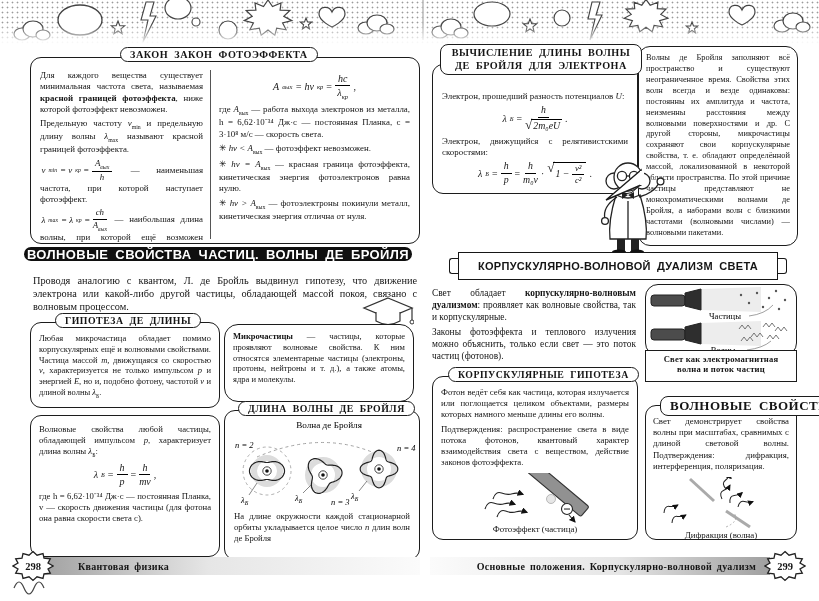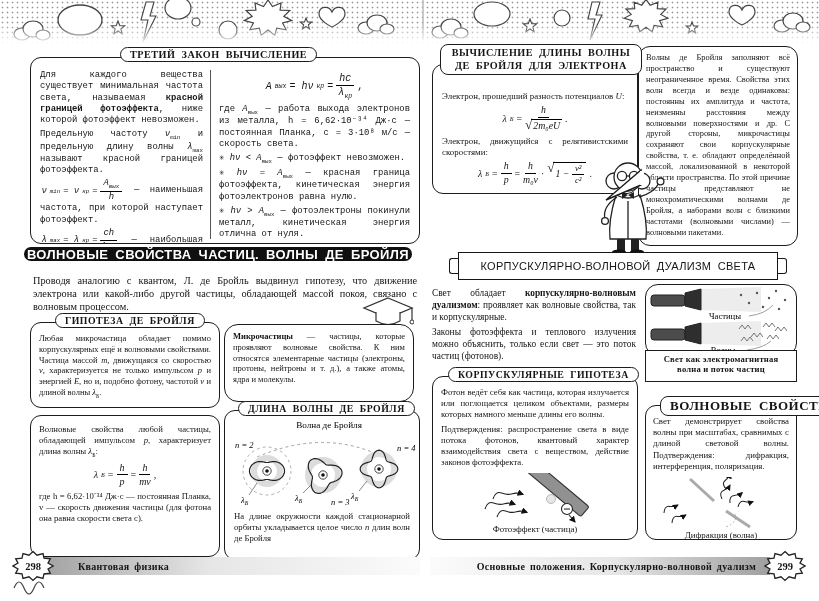--- a/index.html
+++ b/index.html
@@ -33,21 +33,21 @@
   .frm-block{display:flex;justify-content:center;align-items:center;margin:3px 0 4px;}
   .sqrt{display:inline-flex;align-items:flex-start;}
   .sqrt .rd{font-style:normal;font-size:1.35em;line-height:.85;margin-right:-1px;}
   .sqrt .bd{border-top:1.1px solid #000;padding:1px 2px 0;}
   
   .bar{position:absolute;background:#101010;color:#fff;border-radius:12px;
        font-family:"Liberation Sans",sans-serif;font-weight:bold;font-size:13px;
        letter-spacing:.4px;word-spacing:3px;display:flex;align-items:center;justify-content:center;}
   
   .plaque{position:absolute;border:1.5px solid #161616;background:#fff;
-       font-family:"Liberation Sans",sans-serif;font-weight:normal;font-size:11px;
+       font-family:"Liberation Sans",sans-serif;font-weight:bold;font-size:11px;
        letter-spacing:.3px;word-spacing:3px;display:flex;align-items:center;justify-content:center;}
   .plaque:before,.plaque:after{content:"";position:absolute;top:5px;bottom:5px;width:9px;
        border:1.5px solid #161616;}
   .plaque:before{left:-10px;border-right:none;border-radius:3px 0 0 3px;}
   .plaque:after{right:-10px;border-left:none;border-radius:0 3px 3px 0;}
   
   .foot{position:absolute;height:18px;display:flex;align-items:center;
         font-weight:bold;font-size:10px;letter-spacing:.3px;word-spacing:2px;}
   .footL{background:linear-gradient(90deg,#9f9f9f,#e6e6e6 45%,#fbfbfb);}
   .footR{background:linear-gradient(270deg,#9f9f9f,#e6e6e6 45%,#fbfbfb);justify-content:flex-end;}
@@ -86,21 +86,21 @@
     <polygon fill="#fff" stroke="#444" stroke-width="1.1" points="530.0,19.0 531.8,23.6 536.7,23.8 532.9,26.9 534.1,31.7 530.0,29.0 525.9,31.7 527.1,26.9 523.3,23.8 528.2,23.6"></polygon>
     <circle cx="562" cy="18" r="8" fill="#fff" stroke="#444" stroke-width="1.2"></circle>
     <polygon points="592,2 600,2 596,15 602,15 590,40 595,19 588,19" fill="#fff" stroke="#444" stroke-width="1.1"></polygon>
     <polygon fill="#fff" stroke="#444" stroke-width="1.2" points="646.0,-0.5 650.2,5.2 657.9,2.1 657.3,8.6 666.0,9.1 660.8,14.4 667.8,18.3 659.6,20.7 662.6,26.8 654.1,25.5 652.2,31.8 646.0,27.3 639.8,31.8 637.9,25.5 629.4,26.8 632.4,20.7 624.2,18.3 631.2,14.4 626.0,9.1 634.7,8.6 634.1,2.1 641.8,5.2"></polygon>
     <polygon fill="#fff" stroke="#444" stroke-width="1.1" points="692.0,22.0 693.5,26.0 697.7,26.1 694.4,28.8 695.5,32.9 692.0,30.5 688.5,32.9 689.6,28.8 686.3,26.1 690.5,26.0"></polygon>
     <path d="M742,10 c-3,-7 -13,-6 -13,2 c0,7 13,13 13,13 c0,0 13,-6 13,-13 c0,-8 -10,-9 -13,-2 z" fill="#fff" stroke="#444" stroke-width="1.2"></path>
     <use href="#cl" x="790" y="24"></use>
   </svg>
 </div>
 
-<div class="box" style="left:30px;top:57px;width:388px;height:185px;font-family:Liberation Mono, monospace;">
+<div class="box" style="left:30px;top:57px;width:388px;height:185px;">
   <div style="display:flex;height:100%;padding:12px 9px 4px;box-sizing:border-box;font-size:8.9px;">
     <div style="width:163px;padding-right:7px;">
       <p class="j"><span>Для каждого вещества существует минимальная частота света, называемая </span><b>красной границей фотоэффекта</b><span>, ниже которой фотоэффект невозможен.</span></p>
       <p class="j"><span>Предельную частоту </span><i>ν</i><sub>min</sub><span> и предельную длину волны </span><i>λ</i><sub>max</sub><span> называют красной границей фотоэффекта.</span></p>
       <p class="j">
         <span class="frm">
             <i>ν</i>
             <sub>min</sub>
             <i>= ν</i>
             <sub>кр</sub>
@@ -142,37 +142,37 @@
             <span class="up">,</span>
           </span>
       </div>
       <p class="j"><span>где </span><i>A</i><sub>вых</sub><span> — работа выхода электронов из металла, h = 6,62·10⁻³⁴ Дж·с — постоянная Планка, c = 3·10⁸ м/с — скорость света.</span></p>
       <p class="j"><span>✳</span> <i>hν &lt; A</i><sub>вых</sub><span> — фотоэффект невозможен.</span></p>
       <p class="j"><span>✳</span> <i>hν = A</i><sub>вых</sub><span> — красная граница фотоэффекта, кинетическая энергия фотоэлектронов равна нулю.</span></p>
       <p class="j"><span>✳</span> <i>hν &gt; A</i><sub>вых</sub><span> — фотоэлектроны покинули металл, кинетическая энергия отлична от нуля.</span></p>
     </div>
   </div>
 </div>
-<div class="tab" style="left:120px;top:47px;">ТРЕТИЙ ЗАКОН ВЫЧИСЛЕНИЕ</div>
+<div class="tab" style="left:120px;top:47px;">ЗАКОН ЗАКОН ФОТОЭФФЕКТА</div>
 
 <div class="bar" style="left:24px;top:247px;width:388px;height:14px;">ВОЛНОВЫЕ СВОЙСТВА ЧАСТИЦ. ВОЛНЫ ДЕ БРОЙЛЯ</div>
 
 <p class="j abs" style="left:33px;top:274px;width:384px;font-size:10.3px;">Проводя аналогию с квантом, Л. де Бройль выдвинул гипотезу, что движение электрона или какой-либо другой частицы, обладающей массой покоя, связано с волновым процессом.</p>
 
 <svg class="abs" style="left:362px;top:296px;" width="52" height="40" viewBox="0 0 52 40">
   <polygon points="26,2 50,12 26,22 2,12" fill="#fff" stroke="#333" stroke-width="1.3"></polygon>
   <path d="M14,16 v9 q12,7 24,0 v-9" fill="#fff" stroke="#333" stroke-width="1.2"></path>
   <path d="M50,12 v12" stroke="#333" stroke-width="1.2"></path>
     <circle cx="50" cy="26" r="2" fill="#fff" stroke="#333"></circle>
 </svg>
 
 <div class="box" style="left:30px;top:322px;width:188px;height:84px;">
   <p class="j" style="padding:10px 8px 4px;font-size:8.5px;"><span>Любая микрочастица обладает помимо корпускулярных ещё и волновыми свойствами. Частица массой </span><i>m</i><span>, движущаяся со скоростью </span><i>v</i><span>, характеризуется не только импульсом </span><i>p</i><span> и энергией </span><i>E</i><span>, но и, подобно фотону, частотой </span><i>ν</i><span> и длиной волны </span><i>λ</i><sub>Б</sub><span>.</span></p>
 </div>
-<div class="tab" style="left:55px;top:313px;font-size:9.8px;">ГИПОТЕЗА ДЕ БРОЙЛЯ</div>
+<div class="tab" style="left:55px;top:313px;font-size:9.8px;">ГИПОТЕЗА ДЕ ДЛИНЫ</div>
 
 <div class="box" style="left:224px;top:324px;width:188px;height:76px;border-radius:14px;">
   <p class="j" style="padding:6px 8px;font-size:8.5px;"><b>Микрочастицы</b><span> — частицы, которые проявляют волновые свойства. К ним относятся элементарные частицы (электроны, протоны, нейтроны и т. д.), а также атомы, ядра и молекулы.</span></p>
 </div>
 
 <div class="box" style="left:30px;top:415px;width:188px;height:140px;">
   <div style="padding:8px 8px;font-size:8.7px;">
     <p class="j"><span>Волновые свойства любой частицы, обладающей импульсом </span><i>p</i><span>, характеризует длина волны </span><i>λ</i><sub>Б</sub><span>:</span></p>
     <div class="frm-block">
       <span class="frm" style="font-size:10px;">

